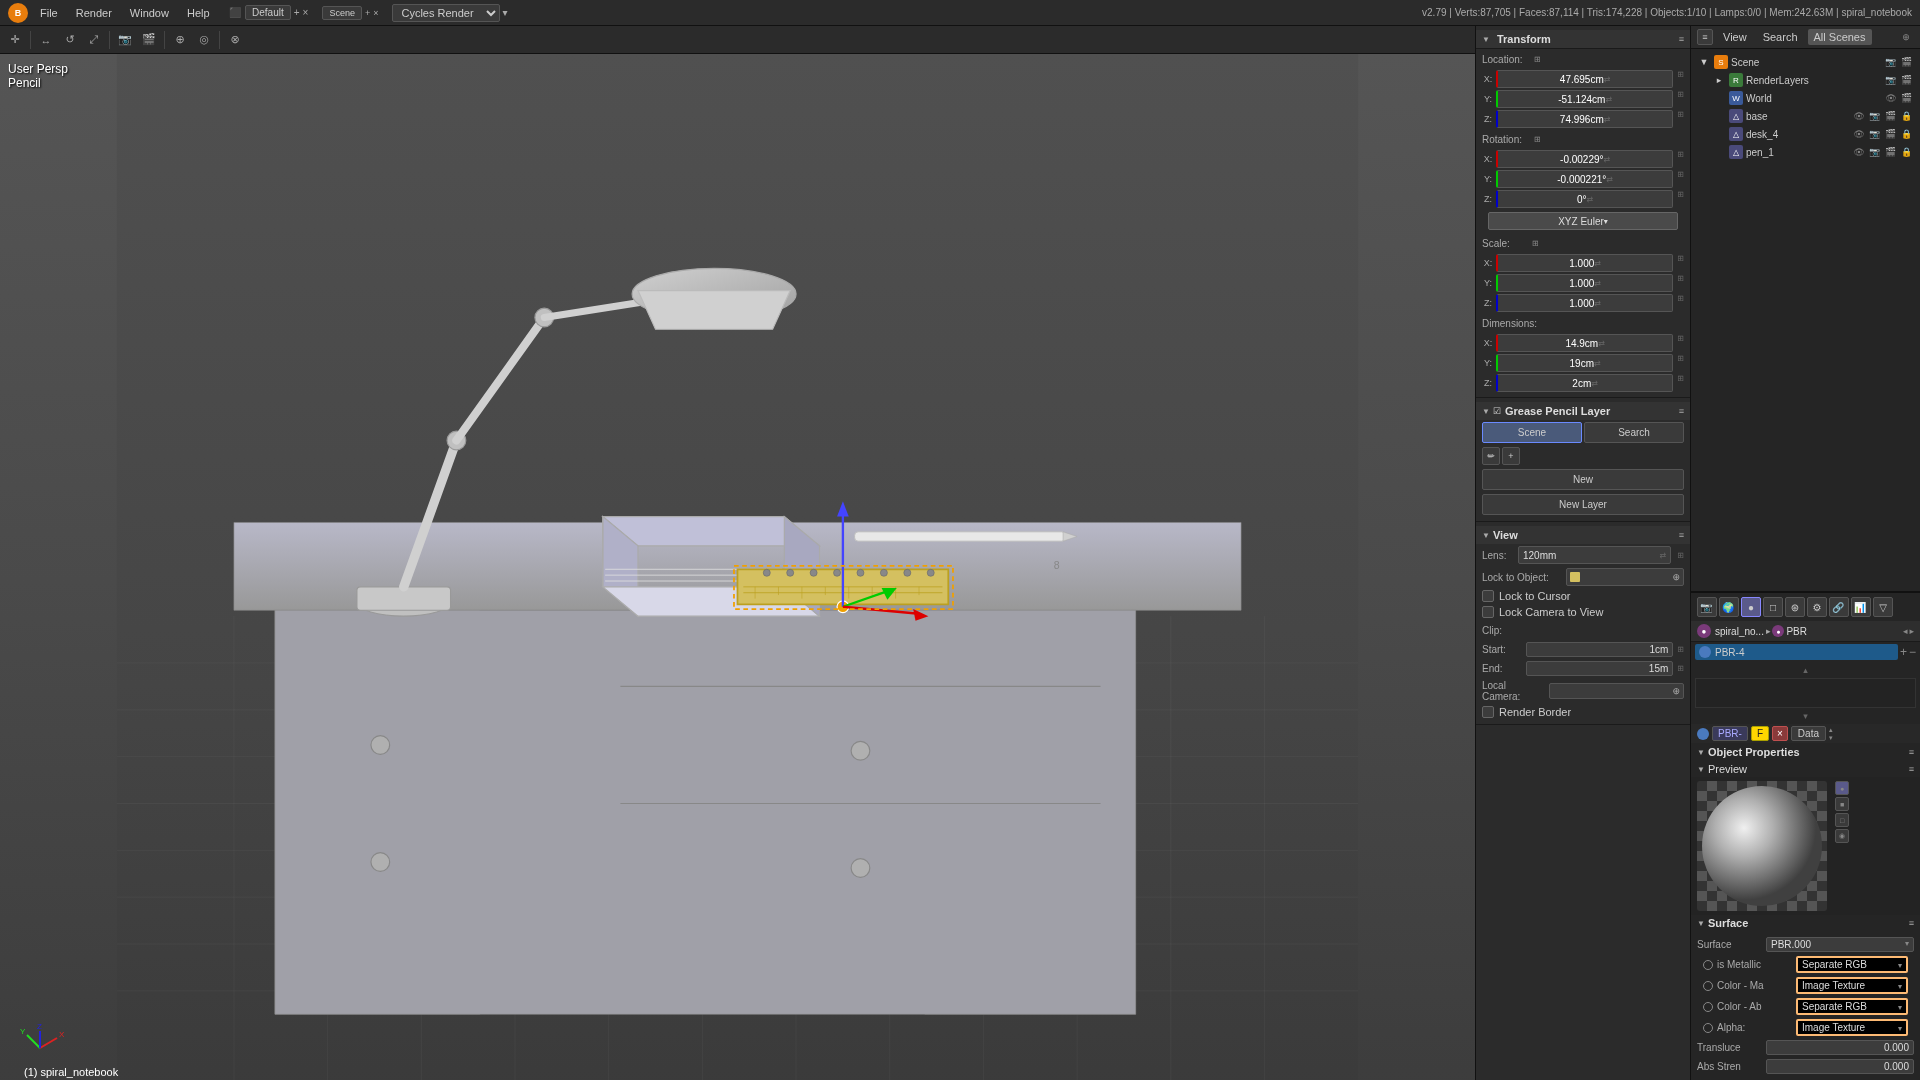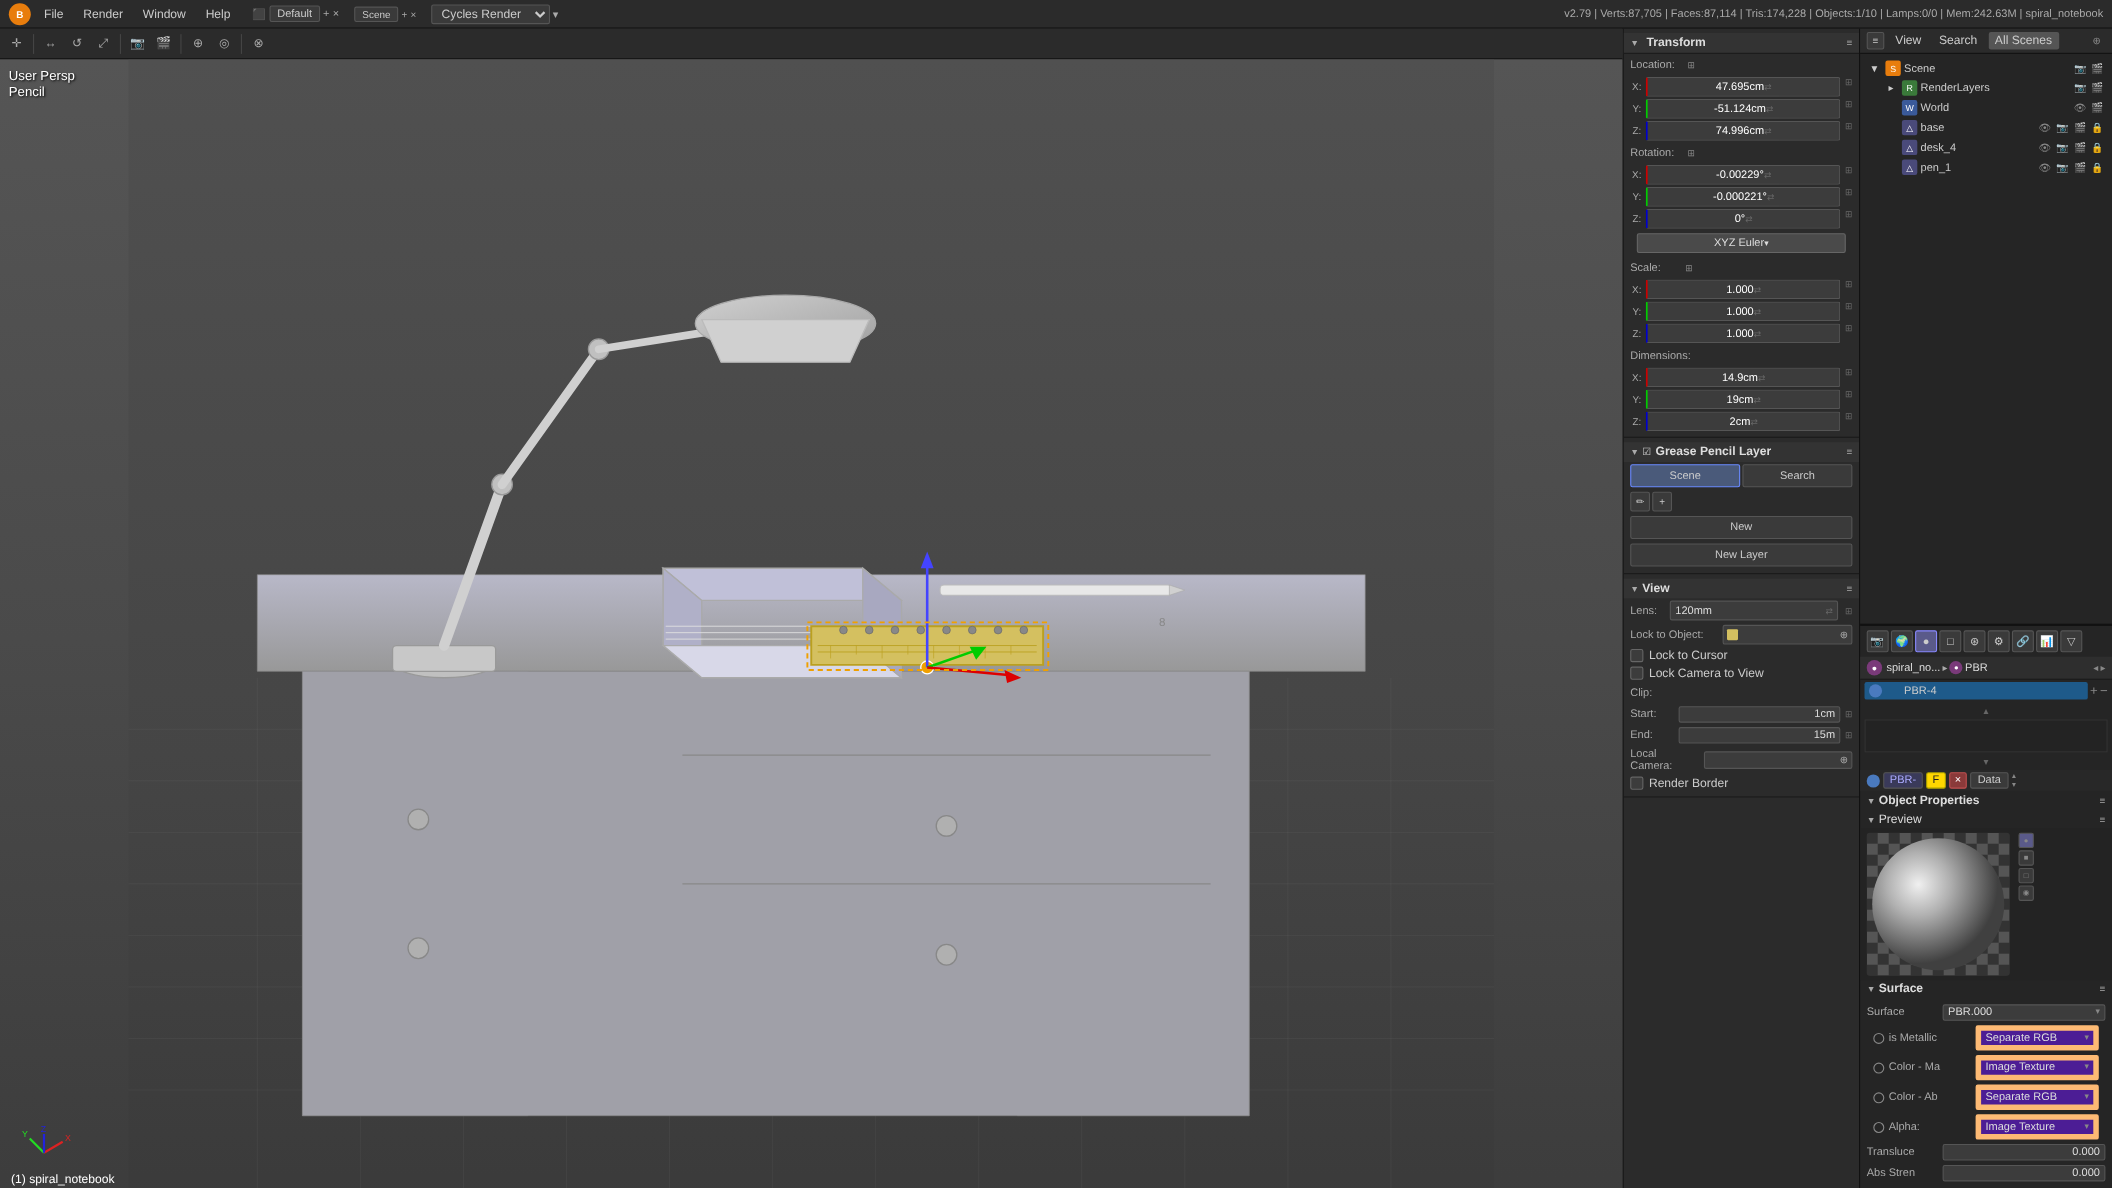--- a/index.html
+++ b/index.html
@@ -91,21 +91,21 @@
       bottom: 35px;
       left: 15px;
       width: 50px;
       height: 50px;
     }
 
     
     .status-label {
       position: absolute;
       bottom: 30px;
-      left: 10px;
+      left: 24px;
       color: #fff;
       font-size: 11px;
     }
 
     
     .right-panel {
       display: flex;
       flex-shrink: 0;
     }
 
@@ -297,21 +297,21 @@
       background: #2e2e2e;
       border-bottom: 1px solid #1a1a1a;
       gap: 4px;
     }
 
     .mat-list-item {
       display: flex;
       align-items: center;
       padding: 3px 6px;
       cursor: pointer;
-      gap: 20px;
+      gap: 4px;
       background: #1e5a8a;
     }
     .mat-circle {
       width: 12px; height: 12px;
       background: #4a7abf;
       border-radius: 50%;
       flex-shrink: 0;
     }
     .mat-name { font-size: 10px; }
 
@@ -603,29 +603,29 @@
     
     .img-tex-row {
       display: flex;
       align-items: center;
       padding: 2px 6px;
       gap: 4px;
     }
     .img-tex-label { color: #aaa; font-size: 10px; flex-shrink: 0; width: 75px; }
     .img-tex-value {
       flex: 1;
-      background: #4c1d95;
-      border: 5px solid #fdba74;
+      background: #000000;
+      border: 2px solid #fdba74;
       color: #ddd;
       padding: 1px 4px;
       border-radius: 2px;
       font-size: 10px;
       cursor: pointer;
       display: flex;
-      align-items: flex-start;
+      align-items: flex-end;
       justify-content: space-between;
     }
 
     
     ::-webkit-scrollbar { width: 6px; }
     ::-webkit-scrollbar-track { background: #1a1a1a; }
     ::-webkit-scrollbar-thumb { background: #555; border-radius: 3px; }
   </style>
 </head>
 <body>

